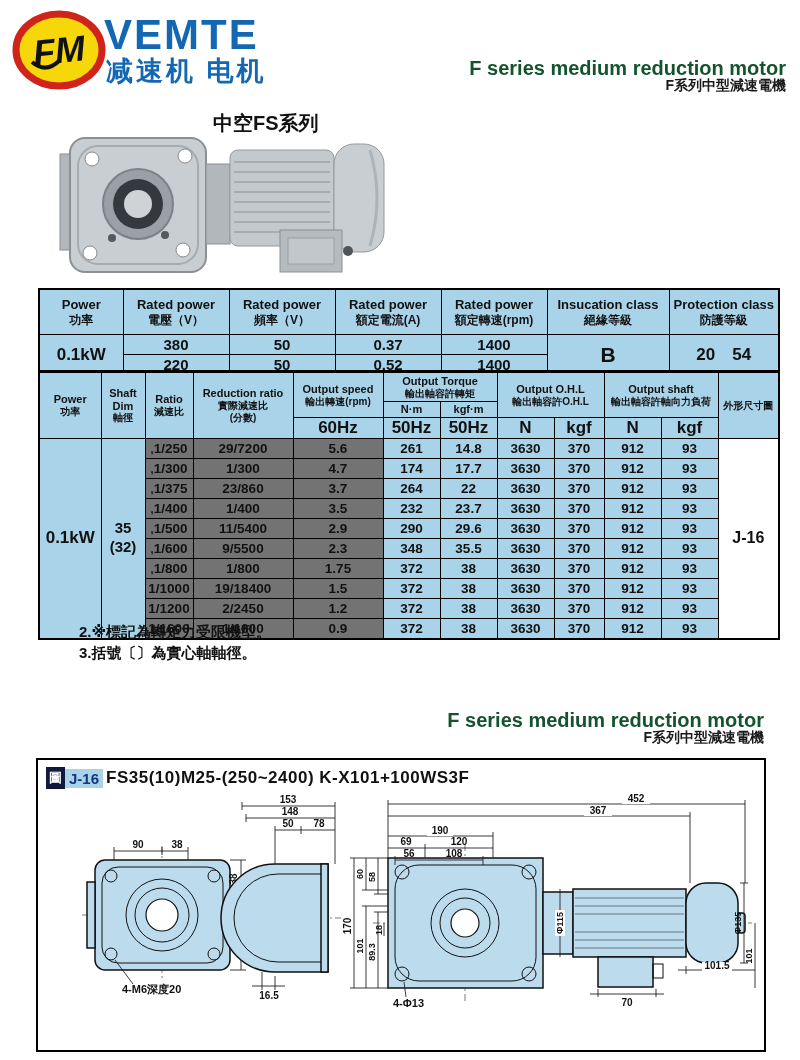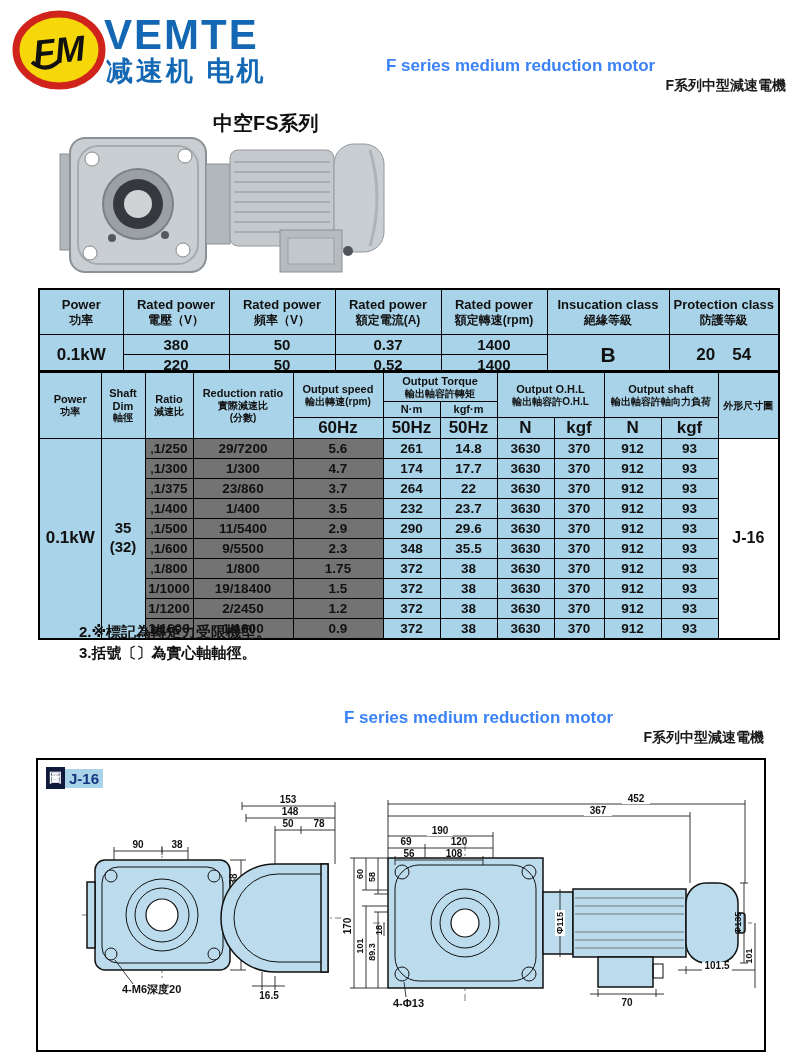--- a/index.html
+++ b/index.html
@@ -1,21 +1,21 @@
 <!DOCTYPE html>
 <html><head>
 <meta charset="utf-8">
 <style>
   html,body{margin:0;padding:0;background:#fff;width:800px;height:1060px;position:relative;
     font-family:"Liberation Sans","DejaVu Sans",sans-serif;color:#111;}
   .abs{position:absolute;}
   
   .brand-name{font-size:42px;font-weight:bold;color:#1468b3;letter-spacing:2px;line-height:1;}
   .brand-sub{font-size:27px;font-weight:bold;color:#1468b3;letter-spacing:3px;line-height:1;}
-  .hdr-en{font-size:17px;font-weight:bold;color:#3b82f6;text-align:left;line-height:1.2;}
+  .hdr-en{font-size:20px;font-weight:bold;color:#14532d;text-align:right;line-height:1.2;}
   .hdr-zh{font-size:14px;font-weight:bold;color:#1a1a1a;text-align:right;line-height:1.3;}
   .series-label{font-size:20px;font-weight:bold;}
   
   table{border-collapse:collapse;table-layout:fixed;}
   .t1,.t2{position:absolute;left:38px;width:740px;}
   .t1{top:288px;}
   .t2{top:370px;}
   .t1 th,.t1 td,.t2 th,.t2 td{border:1px solid #000;text-align:center;vertical-align:middle;
      font-weight:bold;padding:0;overflow:hidden;}
   .t1{border:2px solid #000;}
@@ -361,20 +361,21 @@
   <div class="ind">3.括號〔〕為實心軸軸徑。</div>
 </div>
 
 <div class="abs hdr-en" style="right:36px;top:708px;width:420px">F series medium reduction motor</div>
 <div class="abs hdr-zh" style="right:36px;top:728px;width:420px">F系列中型減速電機</div>
 
 <div class="frame">
   <div class="figrow">
     <span class="figbox">圖</span>
     <span class="figref">J-16</span>
+    <span class="figtitle">FS35(10)M25-(250~2400) K-X101+100WS3F</span>
   </div>
 
   <svg class="abs" style="left:0px;top:34px" width="722" height="252" viewBox="0 0 722 252">
 
     <g>
       <line class="cl" x1="44" y1="121" x2="210" y2="121"></line>
       <line class="cl" x1="124" y1="52" x2="124" y2="186"></line>
       <rect class="ol" x="57" y="66" width="135" height="110" rx="10"></rect>
       <rect class="ol2" x="64" y="73" width="121" height="96" rx="16"></rect>
       <rect class="ol" x="49" y="88" width="8" height="66"></rect>

